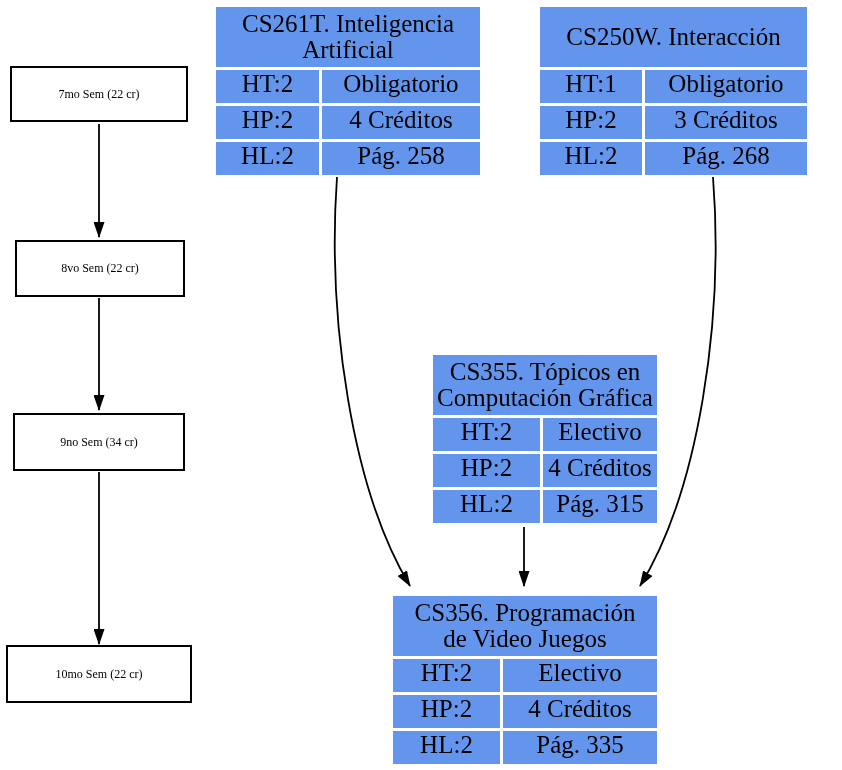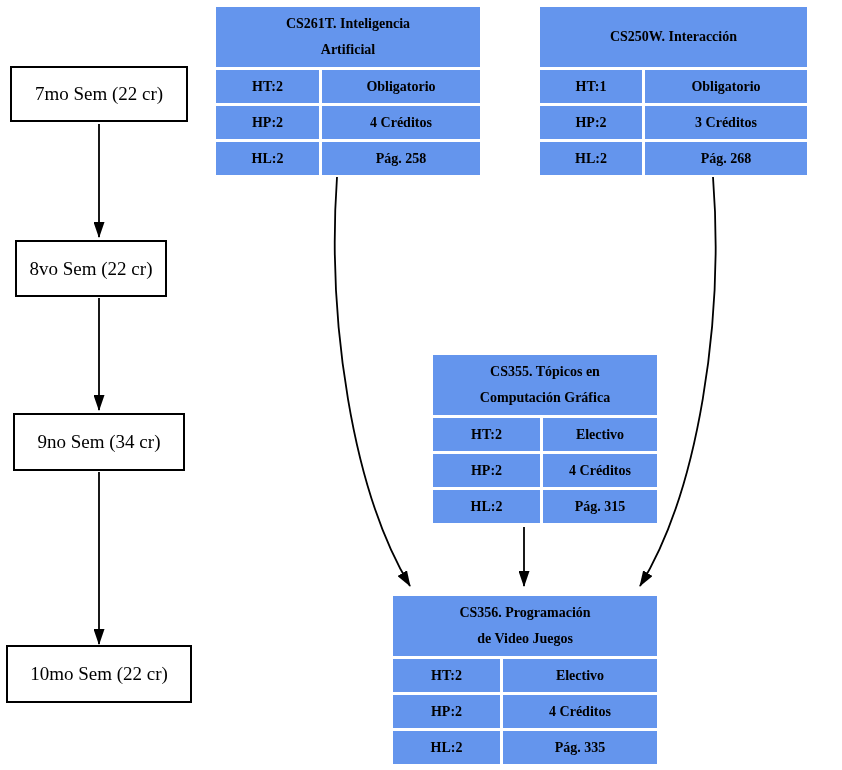--- a/index.html
+++ b/index.html
@@ -27,40 +27,38 @@
   #edge-layer #arrowhead path { fill: var(--edge, #000000); }
 
   .sem-node {
     position: absolute;
     z-index: 2;
     background: #ffffff;
     border: 2px solid var(--node-border, #000000);
     display: flex;
     align-items: center;
     justify-content: center;
-    font-size: 19px;
+    font-size: 12px;
     white-space: nowrap;
   }
 
   .course-card {
     position: absolute;
     z-index: 2;
     display: grid;
     grid-template-rows: 60px 33px 33px 33px;
     gap: 3px;
     background: transparent;
   }
   .course-card .cell {
     background: var(--card-fill, #6495ED);
     display: flex;
-    align-items: center;
     justify-content: center;
-    font-size: 14px;
+    font-size: 25px;
     white-space: nowrap;
-    font-weight: bold;
   }
   .card-title {
     grid-column: 1 / 3;
     flex-direction: column;
     line-height: 26px;
     text-align: center;
   }
   .card-row { display: contents; }
 </style>
 </head>
@@ -78,21 +76,21 @@
     <path class="edge" d="M99,298 L99,410" marker-end="url(#arrowhead)"></path>
     <path class="edge" d="M99,472 L99,644" marker-end="url(#arrowhead)"></path>
     <path class="edge" d="M337,177 C327,320 352,490 410,586" marker-end="url(#arrowhead)"></path>
     <path class="edge" d="M713,177 C724,320 699,490 640,586" marker-end="url(#arrowhead)"></path>
     <path class="edge" d="M524,527 L524,586" marker-end="url(#arrowhead)"></path>
   </svg>
 
   <div class="sem-node" style="left:10px; top:66px; width:178px; height:56px;">
     <span>7mo Sem (22 cr)</span>
   </div>
-  <div class="sem-node" style="left:15px; top:240px; width:152px; height:57px;">
+  <div class="sem-node" style="left:15px; top:240px; width:170px; height:57px;">
     <span>8vo Sem (22 cr)</span>
   </div>
   <div class="sem-node" style="left:13px; top:413px; width:172px; height:58px;">
     <span>9no Sem (34 cr)</span>
   </div>
   <div class="sem-node" style="left:6px; top:645px; width:186px; height:58px;text-align:center;">
     <span>10mo Sem (22 cr)</span>
   </div>
 
   <div class="course-card" style="left:216px; top:7px; width:264px; grid-template-columns:103px 1fr;">

